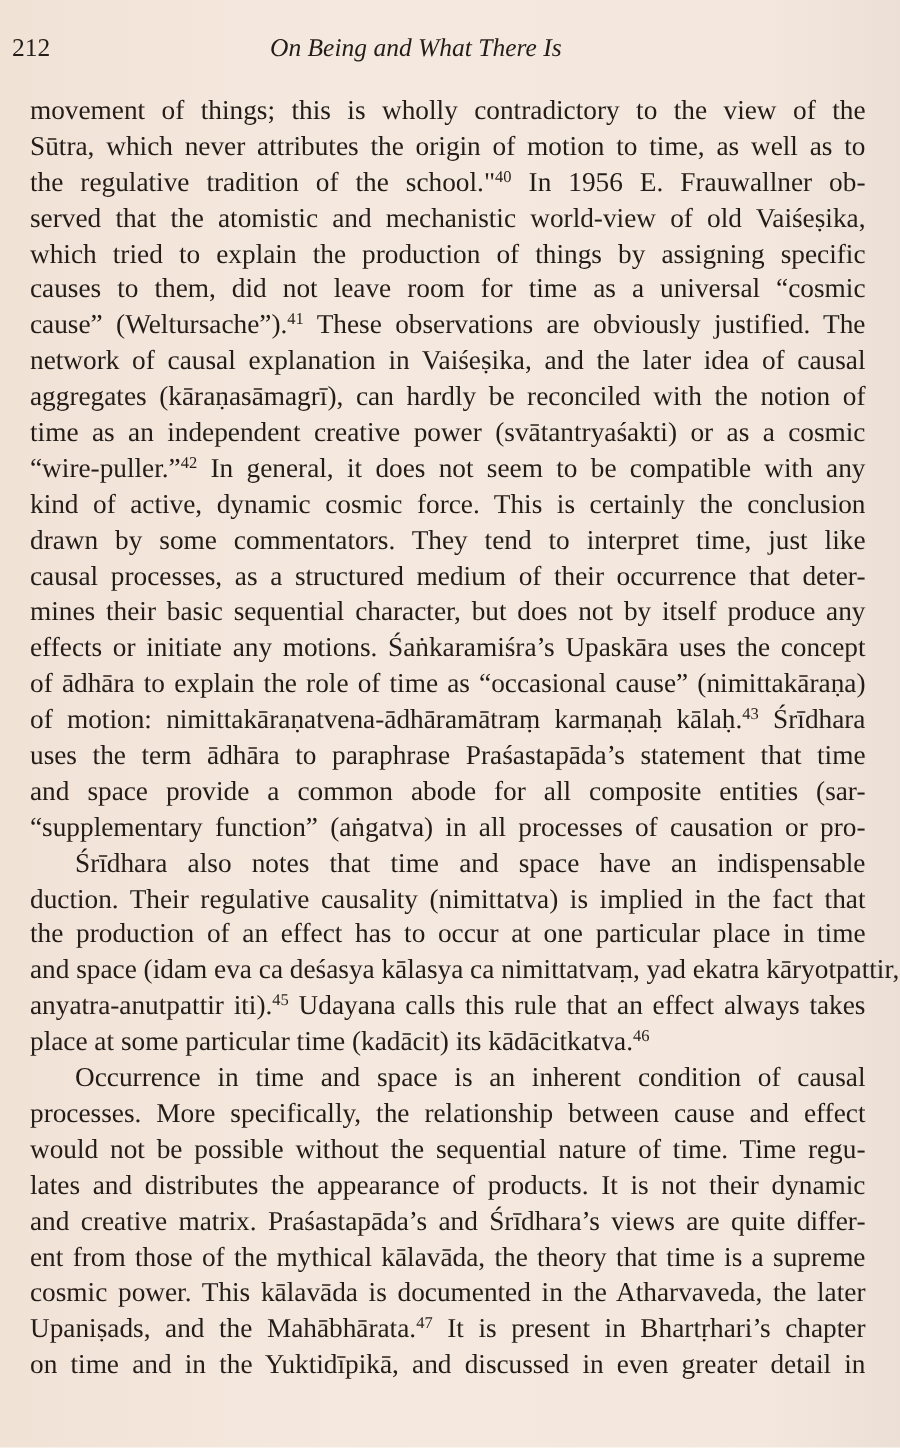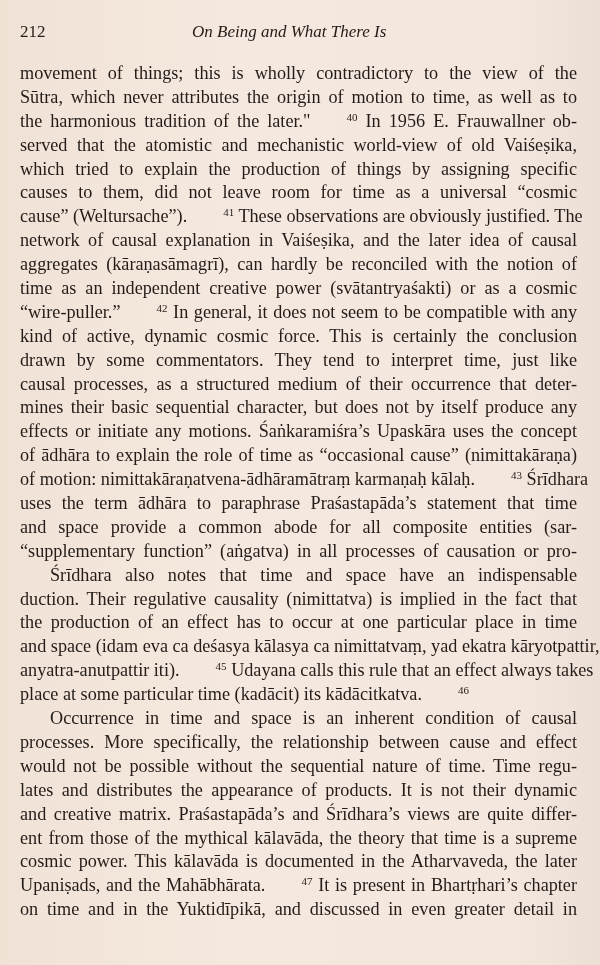--- a/index.html
+++ b/index.html
@@ -5,21 +5,21 @@
   html, body { margin: 0; padding: 0; }
   body {
     width: 600px; height: 965px; overflow: hidden;
     background: #f3e6dc;
     background: linear-gradient(90deg, #f1e2d6 0%, #f5e9df 40%, #f4e8de 85%, #ece0d6 100%);
     font-family: "DejaVu Serif", "Liberation Serif", serif;
     color: #231c18;
     position: relative;
   }
   .header {
-    position: absolute; top: 22px; left: 20px; width: 560px; height: 26px;
+    position: absolute; top: 22px; left: 8px; width: 560px; height: 26px;
     font-family: "Liberation Serif", serif;
   }
   .page-number {
     position: absolute; left: 0; top: 0;
     font-size: 17px;
   }
   .running-head {
     position: absolute; left: 172px; top: 0;
     font-size: 17px; font-style: italic;
   }
@@ -29,34 +29,34 @@
     font-size: 18.2px; line-height: 23.9px;
   }
   .line {
     display: block; white-space: nowrap;
     text-align: justify; text-align-last: justify;
     height: 23.9px;
   }
   .line.last { text-align-last: left; }
   .line.indent { padding-left: 30px; }
   .it { }
-  sup { font-size: 11px; line-height: 0; vertical-align: 6px; padding-left: 36px; }
+  sup { font-size: 11px; line-height: 0; vertical-align: 6px; }
 </style>
 </head>
 <body>
 
 <div class="header">
   <span class="page-number">212</span>
   <span class="running-head">On Being and What There Is</span>
 </div>
 
 <div class="body-text" id="body-text">
     <span class="line"><span>movement of things; this is wholly contradictory to the view of the</span></span>
     <span class="line"><span>Sūtra, which never attributes the origin of motion to time, as well as to</span></span>
-    <span class="line"><span>the harmonious tradition of the later."</span><sup>40</sup><span> In 1956 E. Frauwallner ob-</span></span>
+    <span class="line"><span>the regulative tradition of the school."</span><sup>40</sup><span> In 1956 E. Frauwallner ob-</span></span>
     <span class="line"><span>served that the atomistic and mechanistic world-view of old Vaiśeṣika,</span></span>
     <span class="line"><span>which tried to explain the production of things by assigning specific</span></span>
     <span class="line"><span>causes to them, did not leave room for time as a universal “cosmic</span></span>
     <span class="line"><span>cause” (</span><span class="it">Weltursache</span><span>”).</span><sup>41</sup><span> These observations are obviously justified. The</span></span>
     <span class="line"><span>network of causal explanation in Vaiśeṣika, and the later idea of causal</span></span>
     <span class="line"><span>aggregates (</span><span class="it">kāraṇasāmagrī</span><span>), can hardly be reconciled with the notion of</span></span>
     <span class="line"><span>time as an independent creative power (</span><span class="it">svātantryaśakti</span><span>) or as a cosmic</span></span>
     <span class="line"><span>“wire-puller.”</span><sup>42</sup><span> In general, it does not seem to be compatible with any</span></span>
     <span class="line"><span>kind of active, dynamic cosmic force. This is certainly the conclusion</span></span>
     <span class="line"><span>drawn by some commentators. They tend to interpret time, just like</span></span>

